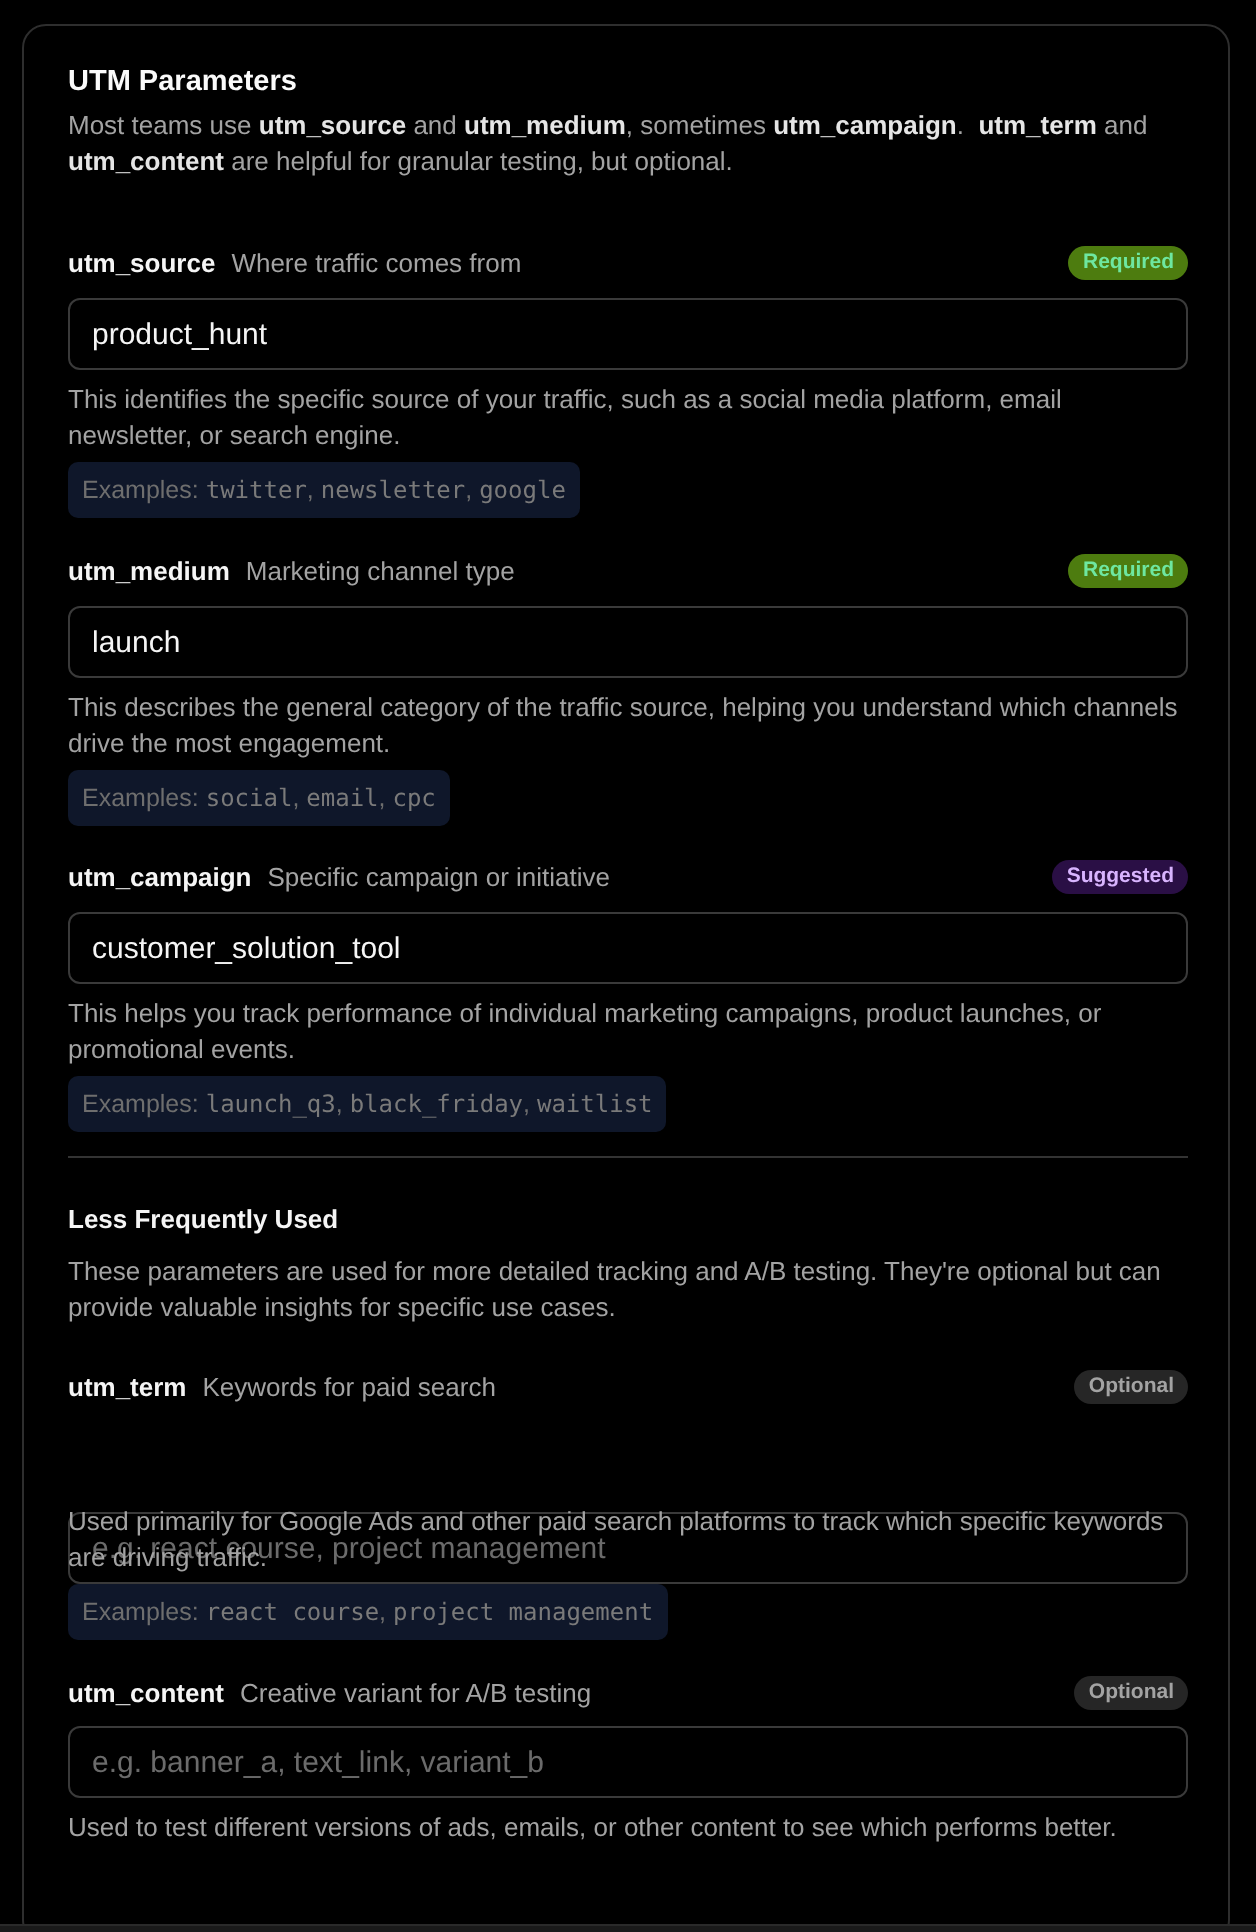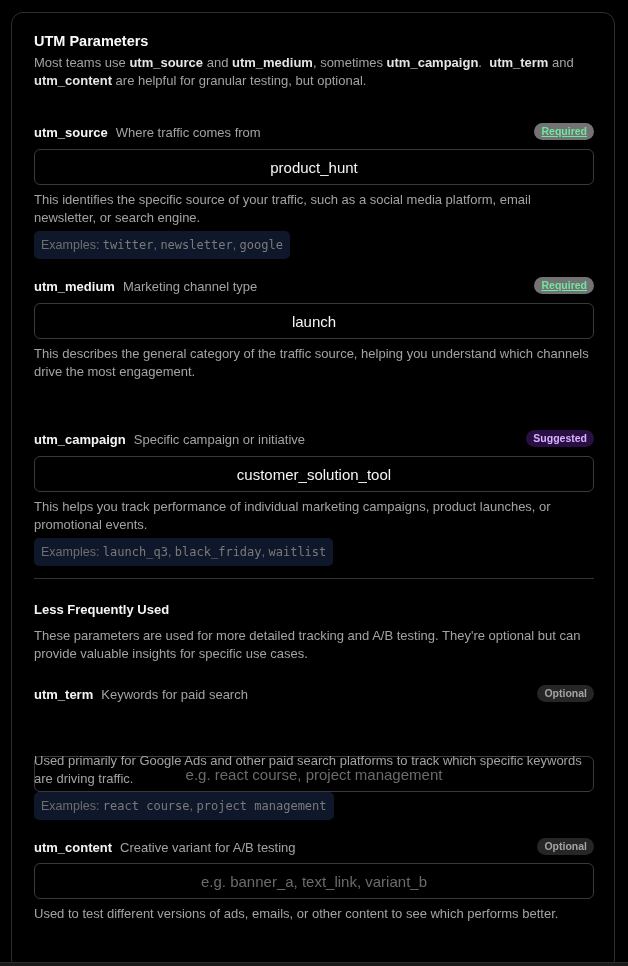--- a/index.html
+++ b/index.html
@@ -18,28 +18,28 @@
     .intro { position: absolute; top: 41px; width: 560px; font-size: 13px; line-height: 18px; color: #a3a3a3; }
     .intro b { color: #e5e5e5; font-weight: bold; }
     .field { position: absolute; width: 560px; }
     .field-head { position: relative; height: 18px; }
     .fname { font-size: 13px; font-weight: bold; color: #f5f5f5; }
     .fdesc { font-size: 13px; color: #a3a3a3; margin-left: 8px; }
     .badge {
       position: absolute; right: 0; top: 0; height: 17px; padding: 0 7px;
       border-radius: 9px; font-size: 10.5px; font-weight: bold; line-height: 17px;
     }
-    .badge.required { background: #737373; color: #6ee7a0; text-decoration: underline; }
+    .badge.required { background: #4d7c0f; color: #6ee7a0; }
     .badge.suggested { background: #2a0f45; color: #d8b4fe; margin-left: 28px; }
     .badge.optional { background: #262626; color: #a3a3a3; }
     .input {
       position: absolute; left: 0; width: 560px; height: 36px;
       border: 1px solid #3a3a3a; border-radius: 6px; background: #000;
       font-family: "Liberation Sans", sans-serif; font-size: 15px; color: #f5f5f5;
-      padding: 0 11px; outline: none; text-align: center;
+      padding: 0 11px; outline: none;
     }
     .input::placeholder { color: #6b6b6b; }
     .help { position: absolute; left: 0; width: 560px; font-size: 13px; line-height: 18px; color: #a3a3a3; }
     .examples {
       position: absolute; left: 0; height: 28px; padding: 0 7px; border-radius: 5px;
       background: #0f172a; font-size: 12.5px; line-height: 28px; color: #6e6e6e; white-space: nowrap;
     }
     .examples .code { font-family: "DejaVu Sans Mono", monospace; font-size: 12px; color: #7a7a7a; }
     .divider { position: absolute; top: 565px; width: 560px; height: 1px; background: #333; }
     .sub-title { position: absolute; top: 589px; font-size: 13px; font-weight: bold; color: #f5f5f5; }
@@ -71,20 +71,26 @@
       </div>
     </div>
 
     <div class="field" style="top:264px">
       <div class="field-head">
         <span class="fname">utm_medium</span><span class="fdesc">Marketing channel type</span>
         <span class="badge required">Required</span>
       </div>
       <input class="input" style="top: 26px;" value="launch">
       <div class="help" style="top:68px">This describes the general category of the traffic source, helping you understand which channels drive the most engagement.</div>
+      <div class="examples" style="top:108px">
+        <span>Examples:</span>
+        <span class="code">social</span>,
+        <span class="code">email</span>,
+        <span class="code">cpc</span>
+      </div>
     </div>
 
     <div class="field" style="top:417px">
       <div class="field-head">
         <span class="fname">utm_campaign</span><span class="fdesc">Specific campaign or initiative</span>
         <span class="badge suggested">Suggested</span>
       </div>
       <input class="input" style="top: 26px;" value="customer_solution_tool">
       <div class="help" style="top:68px">This helps you track performance of individual marketing campaigns, product launches, or promotional events.</div>
       <div class="examples" style="top:108px">

